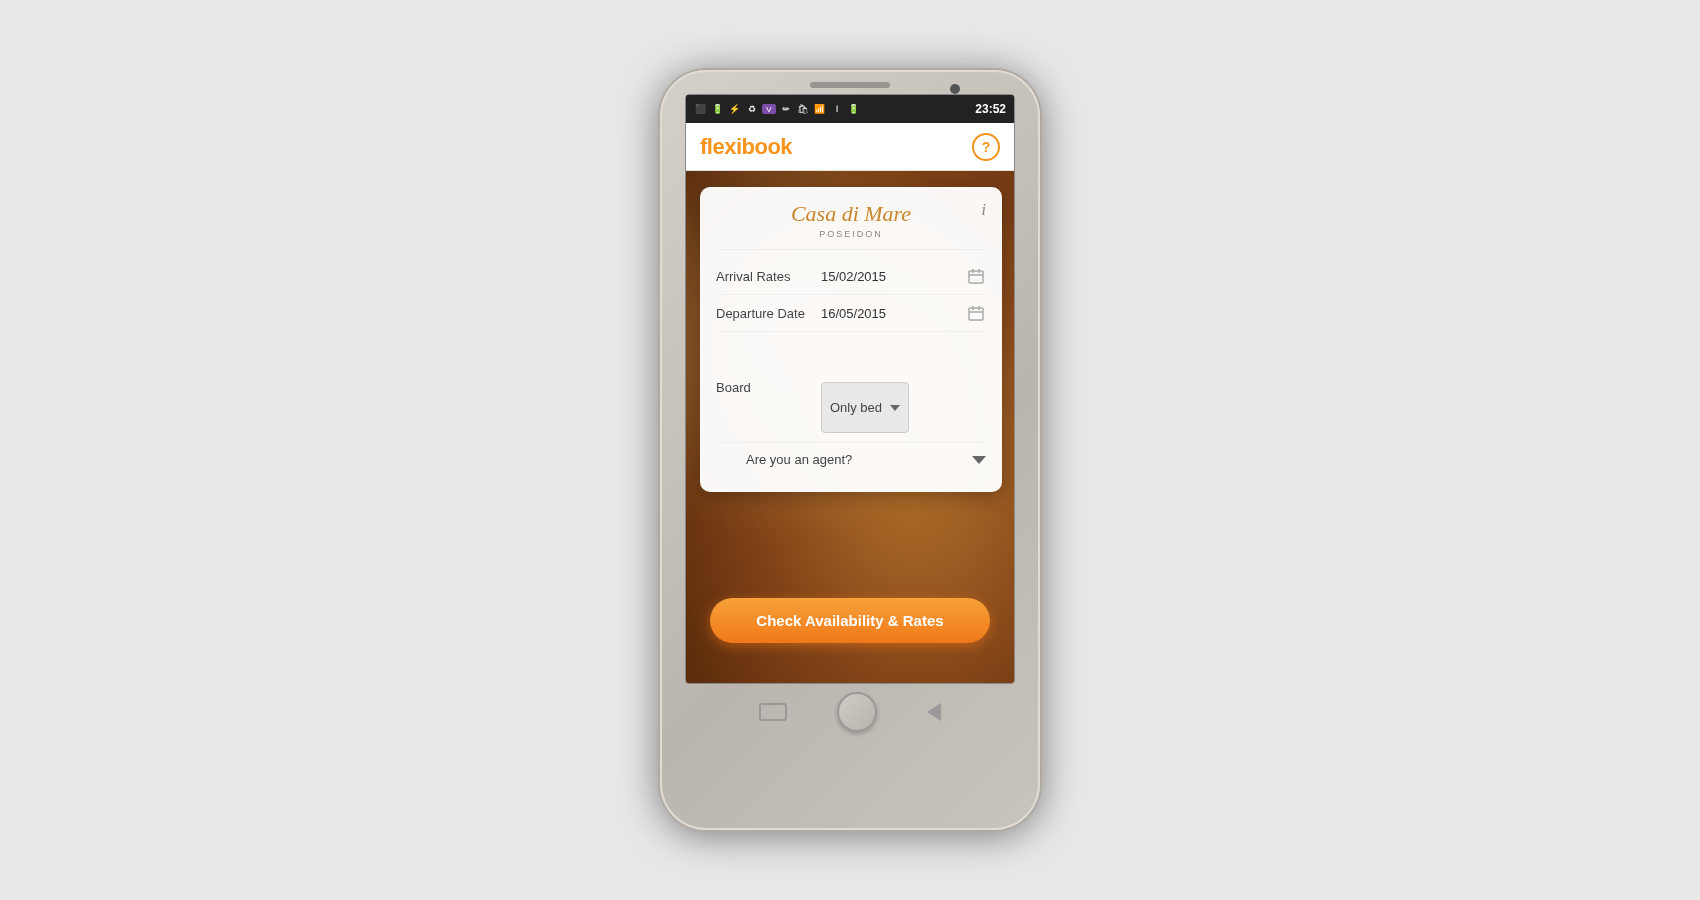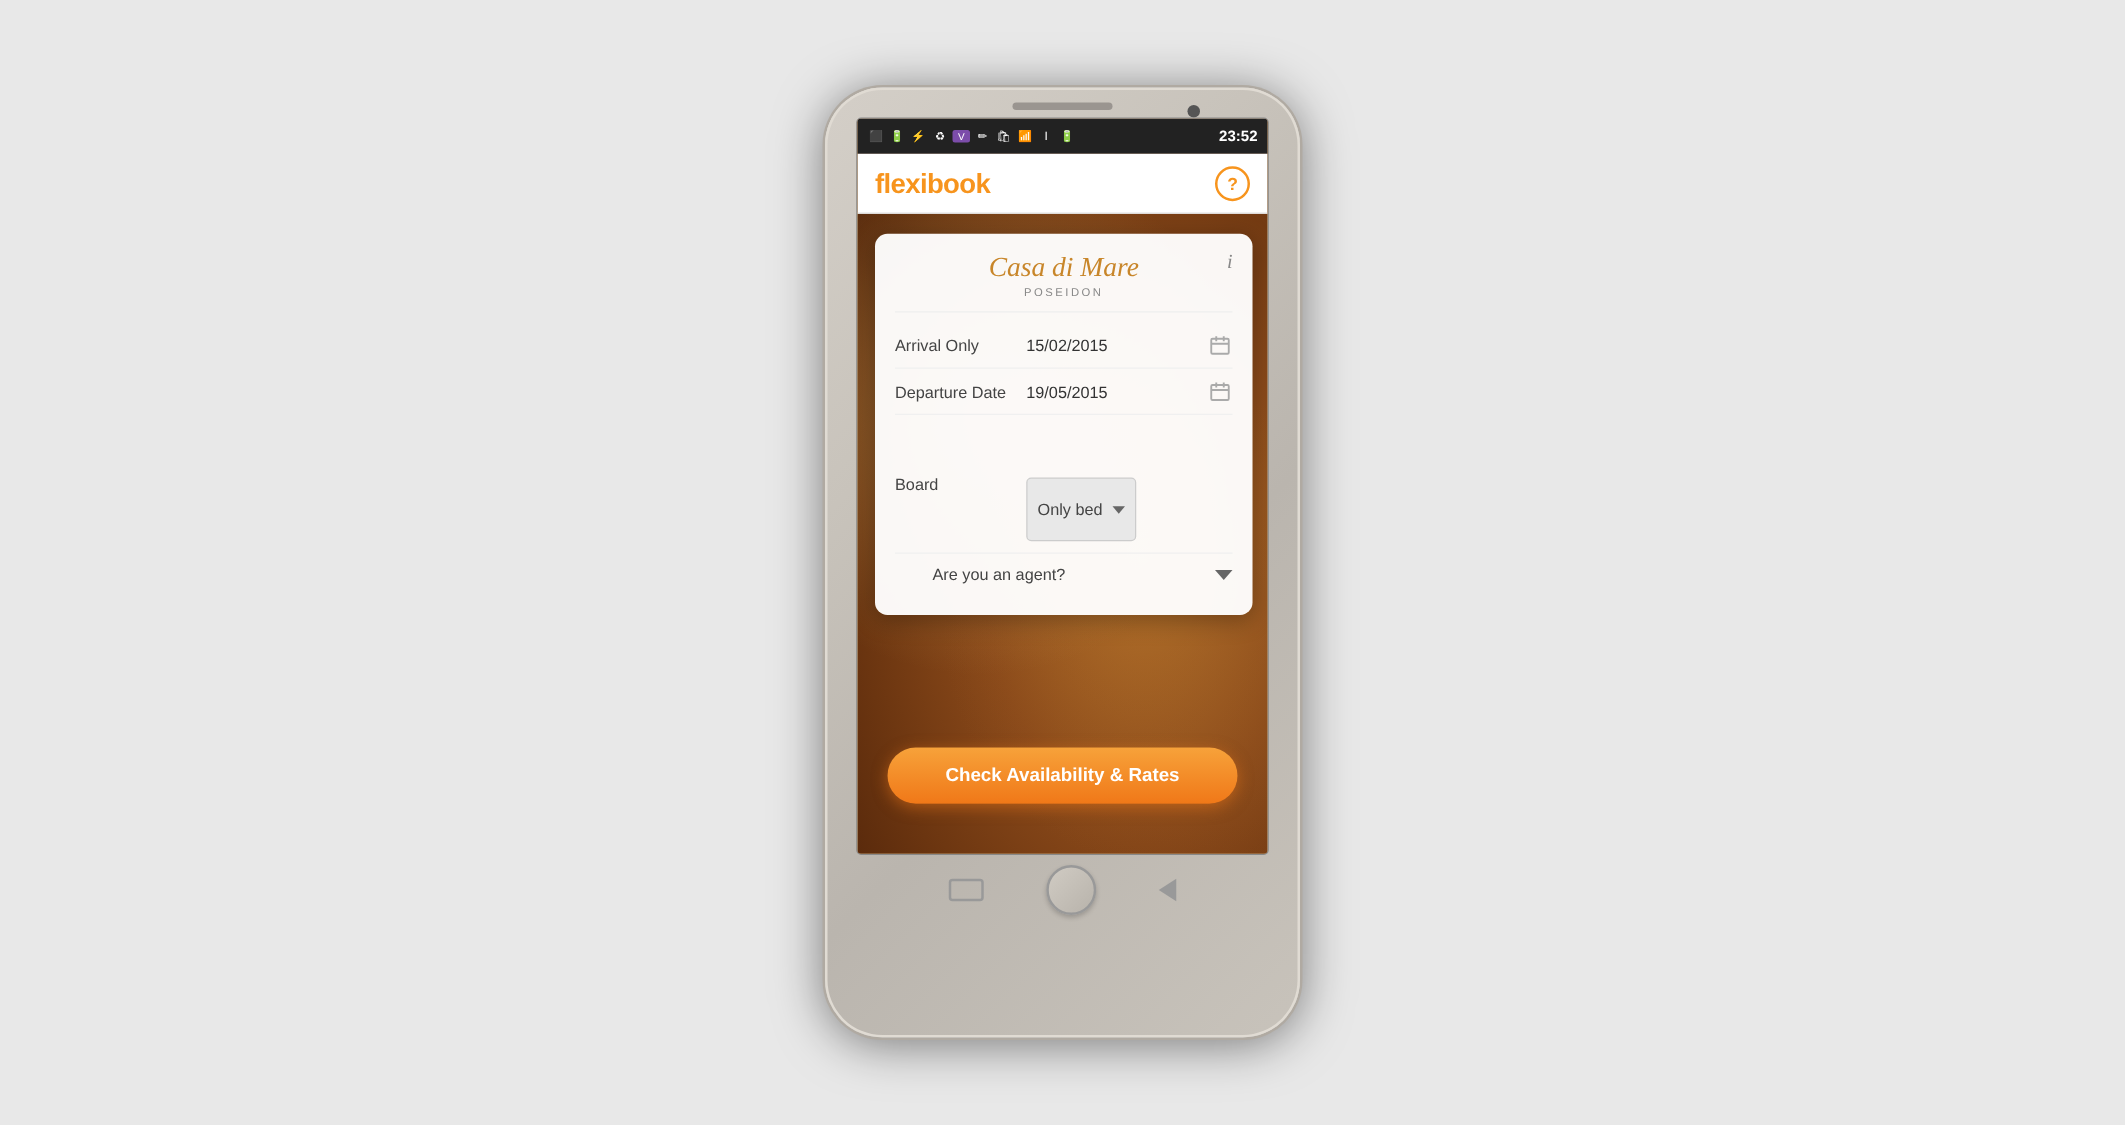--- a/index.html
+++ b/index.html
@@ -380,35 +380,35 @@
 
       <div class="booking-card">
 
         <div class="hotel-logo-area">
           <div class="hotel-name">Casa di Mare</div>
           <div class="hotel-sub">POSEIDON</div>
           <div class="info-icon">i</div>
         </div>
 
         <div class="form-row">
-          <div class="form-label">Arrival Only</div>
+          <div class="form-label">Arrival Rates</div>
           <div class="form-value">15/02/2015</div>
           <div class="calendar-icon">
             <svg viewBox="0 0 16 16" xmlns="http://www.w3.org/2000/svg">
               <rect x="1" y="3" width="14" height="12" rx="1" fill="none" stroke="#aaa" stroke-width="1.5"></rect>
               <line x1="5" y1="1" x2="5" y2="5" stroke="#aaa" stroke-width="1.5"></line>
               <line x1="11" y1="1" x2="11" y2="5" stroke="#aaa" stroke-width="1.5"></line>
               <line x1="1" y1="7" x2="15" y2="7" stroke="#aaa" stroke-width="1.5"></line>
             </svg>
           </div>
         </div>
 
         <div class="form-row">
           <div class="form-label">Departure Date</div>
-          <div class="form-value">19/05/2015</div>
+          <div class="form-value">16/05/2015</div>
           <div class="calendar-icon">
             <svg viewBox="0 0 16 16" xmlns="http://www.w3.org/2000/svg">
               <rect x="1" y="3" width="14" height="12" rx="1" fill="none" stroke="#aaa" stroke-width="1.5"></rect>
               <line x1="5" y1="1" x2="5" y2="5" stroke="#aaa" stroke-width="1.5"></line>
               <line x1="11" y1="1" x2="11" y2="5" stroke="#aaa" stroke-width="1.5"></line>
               <line x1="1" y1="7" x2="15" y2="7" stroke="#aaa" stroke-width="1.5"></line>
             </svg>
           </div>
         </div>
 

